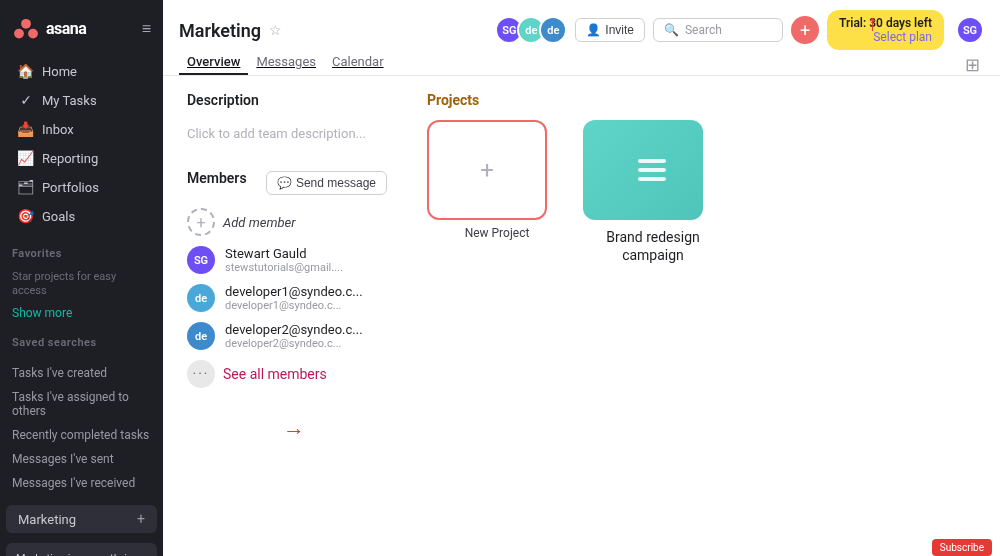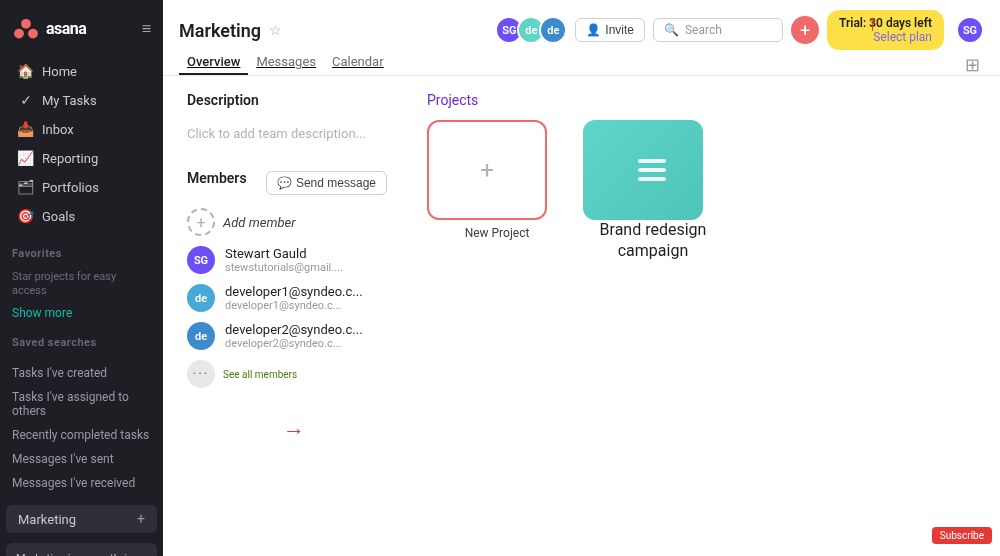--- a/index.html
+++ b/index.html
@@ -51,44 +51,44 @@
     .send-msg-btn { display: flex; align-items: center; gap: 4px; padding: 4px 10px; border: 1px solid #d0d0d0; border-radius: 6px; font-size: 12px; color: #3d3e47; cursor: pointer; background: #fff; }
     .member-item { display: flex; align-items: center; gap: 10px; margin-bottom: 10px; }
     .member-avatar { width: 28px; height: 28px; border-radius: 50%; display: flex; align-items: center; justify-content: center; font-size: 11px; font-weight: 600; color: #fff; }
     .member-info-name { font-size: 13px; color: #1e1f25; }
     .member-info-email { font-size: 11px; color: #9899a3; }
     .add-member-btn { display: flex; align-items: center; gap: 8px; cursor: pointer; margin-bottom: 10px; }
     .add-circle { width: 28px; height: 28px; border-radius: 50%; border: 2px dashed #b0b1bb; display: flex; align-items: center; justify-content: center; color: #b0b1bb; font-size: 16px; }
     .add-member-text { font-size: 13px; color: #3d3e47; font-style: italic; }
     .see-all-btn { display: flex; align-items: center; gap: 8px; cursor: pointer; margin-top: 8px; }
     .dots-circle { width: 28px; height: 28px; border-radius: 50%; background: #e8e8e8; display: flex; align-items: center; justify-content: center; font-size: 14px; color: #6b6c77; letter-spacing: 2px; }
-    .see-all-text { font-size: 10px; color: #4d7c0f; }
-
-    
-    .projects-title { font-size: 14px; font-weight: 400; color: #6d28d9; margin-bottom: 12px; }
+    .see-all-text { font-size: 14px; color: #be185d; }
+
+    
+    .projects-title { font-size: 14px; font-weight: 700; color: #a16207; margin-bottom: 12px; }
     .projects-grid { display: flex; gap: 16px; flex-wrap: wrap; }
     .project-card { width: 140px; }
     .new-project-card { width: 120px; height: 100px; border: 2px dashed #d0d0d0; border-radius: 12px; display: flex; flex-direction: column; align-items: center; justify-content: center; cursor: pointer; background: #fff; position: relative; }
     .new-project-card.selected { border: 2px solid #f06a6a; }
     .plus-icon-large { font-size: 24px; color: #b0b1bb; }
     .new-project-label { font-size: 12px; color: #3d3e47; margin-top: 6px; text-align: center; }
     .brand-card { width: 120px; height: 100px; border-radius: 12px; background: linear-gradient(135deg, #5fd4c9, #4fc4b9); display: flex; align-items: center; justify-content: center; cursor: pointer; }
     .brand-line { width: 28px; height: 4px; background: rgba(255,255,255,0.9); border-radius: 2px; }
     .brand-card-inner { display: flex; align-items: center; gap: 8px; }
     .brand-lines-wrap { display: flex; flex-direction: column; gap: 5px; }
-    .project-name { font-size: 16px; color: #1e1f25; margin-top: 0; text-align: center; line-height: 1.3; }
+    .project-name { font-size: 14px; color: #1e1f25; margin-top: 8px; text-align: center; line-height: 1.3; }
 
     
     .grid-view-btn { position: absolute; right: 20px; top: 54px; cursor: pointer; color: #9899a3; font-size: 18px; }
 
     .topbar-title-row { display: flex; align-items: center; gap: 8px; }
 
     .asana-text { font-size: 16px; font-weight: 700; color: #fff; letter-spacing: -0.5px; }
 
-    .subscribe-btn { position: absolute; bottom: 12px; right: 8px; background: #e53935; color: #fff; font-size: 10px; padding: 3px 8px; border-radius: 4px; cursor: pointer; }
+    .subscribe-btn { position: absolute; bottom: 0; right: 8px; background: #e53935; color: #fff; font-size: 10px; padding: 3px 8px; border-radius: 4px; cursor: pointer; }
 
     .topbar-wrapper { display: flex; flex-direction: column; }
     .topbar-top { display: flex; align-items: center; justify-content: space-between; padding: 10px 16px 0; }
     .topbar-bottom { display: flex; align-items: center; padding: 0 16px; border-bottom: 1px solid #e8e8e8; }
   </style>
 </head>
 <body>
 
 <div class="sidebar">
   <div class="sidebar-logo">

